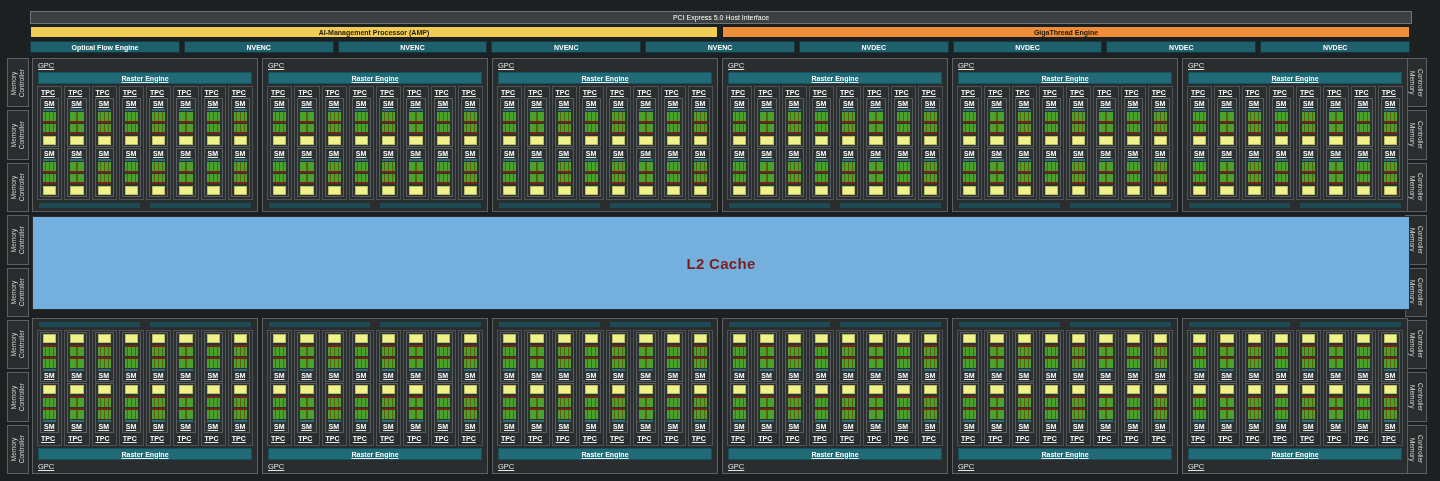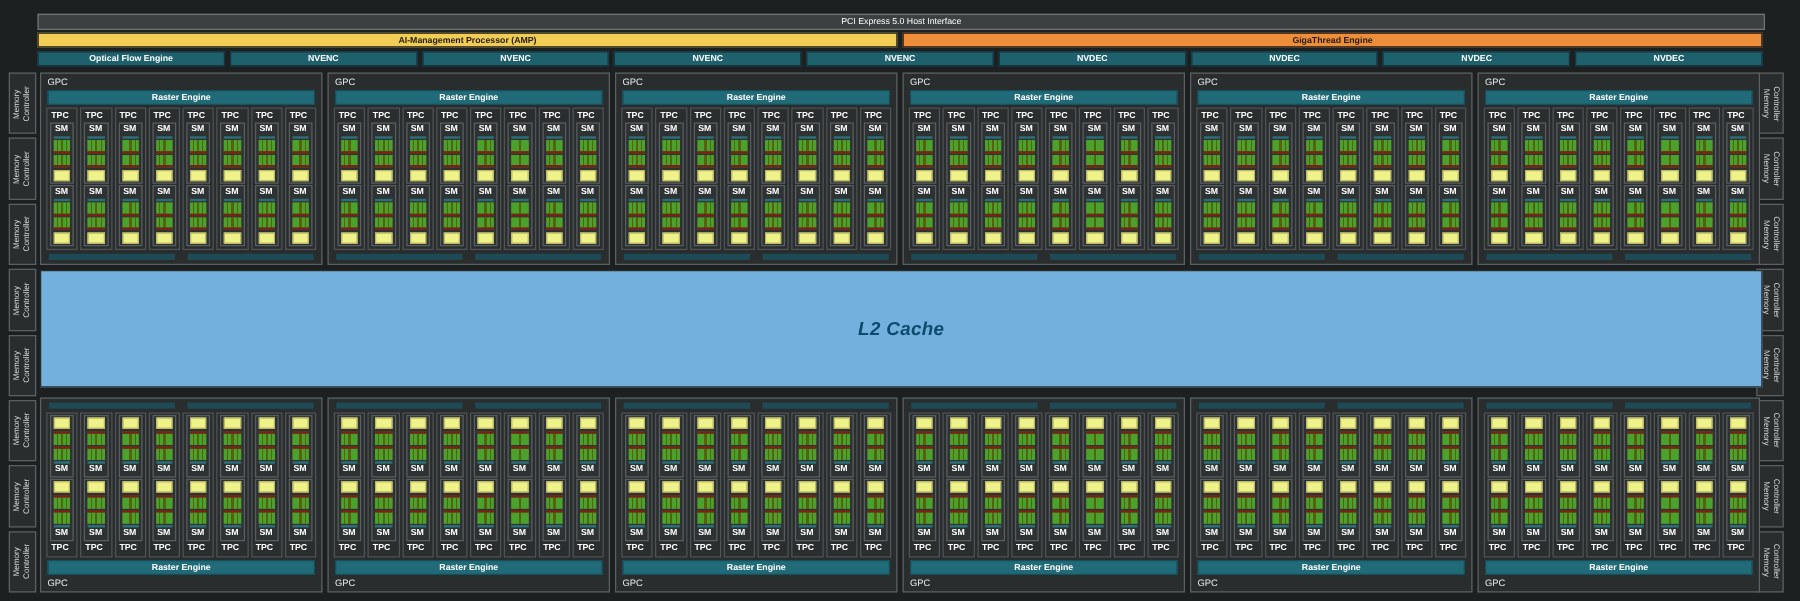--- a/index.html
+++ b/index.html
@@ -33,26 +33,26 @@
   .mc-col.left{left:7px;} .mc-col.right{left:1405px;}
   .mc{flex:1;background:var(--panel);border:1px solid var(--pborder);
     display:flex;align-items:center;justify-content:center;}
   .mc-label{font-size:6.5px;line-height:8px;color:#d6d8d8;text-align:center;}
   .left .mc-label{writing-mode:vertical-rl;transform:rotate(180deg);}
   .right .mc-label{writing-mode:vertical-lr;}
   .mc-label span{display:block;}
 
   
   .center{position:absolute;left:32px;width:1376px;}
-  .gpc-row{display:flex;gap:4px;}
+  .gpc-row{display:flex;gap:4px;text-decoration:underline;}
   .row-top{top:58px;height:154px;}
   .row-bottom{top:318px;height:156px;}
   .l2{top:216px;height:92px;background:var(--l2);border:1px solid #2a2d2e;
     display:flex;align-items:center;justify-content:center;
-    font-size:15px;font-weight:bold;color:#0c4a6e;letter-spacing:.3px;font-style:italic;}
+    font-size:15px;font-weight:bold;color:#7f1d1d;letter-spacing:.3px;}
 
   
   .gpc{flex:1;background:var(--panel);border:1px solid var(--pborder);
     display:flex;flex-direction:column;gap:2px;padding:2px 3px;min-width:0;}
   .gpc-label{height:9px;font-size:7.5px;line-height:9px;color:var(--txt);padding-left:2px;}
   .raster{height:10px;margin:0 2px;background:var(--raster);border:1px solid #16505c;
     display:flex;align-items:center;justify-content:center;
     font-size:7px;font-weight:bold;color:#fff;}
   .tpc-row{flex:1;display:flex;gap:2px;margin:0 1px;min-height:0;}
   .tpc{flex:1;display:flex;flex-direction:column;gap:1px;min-width:0;

